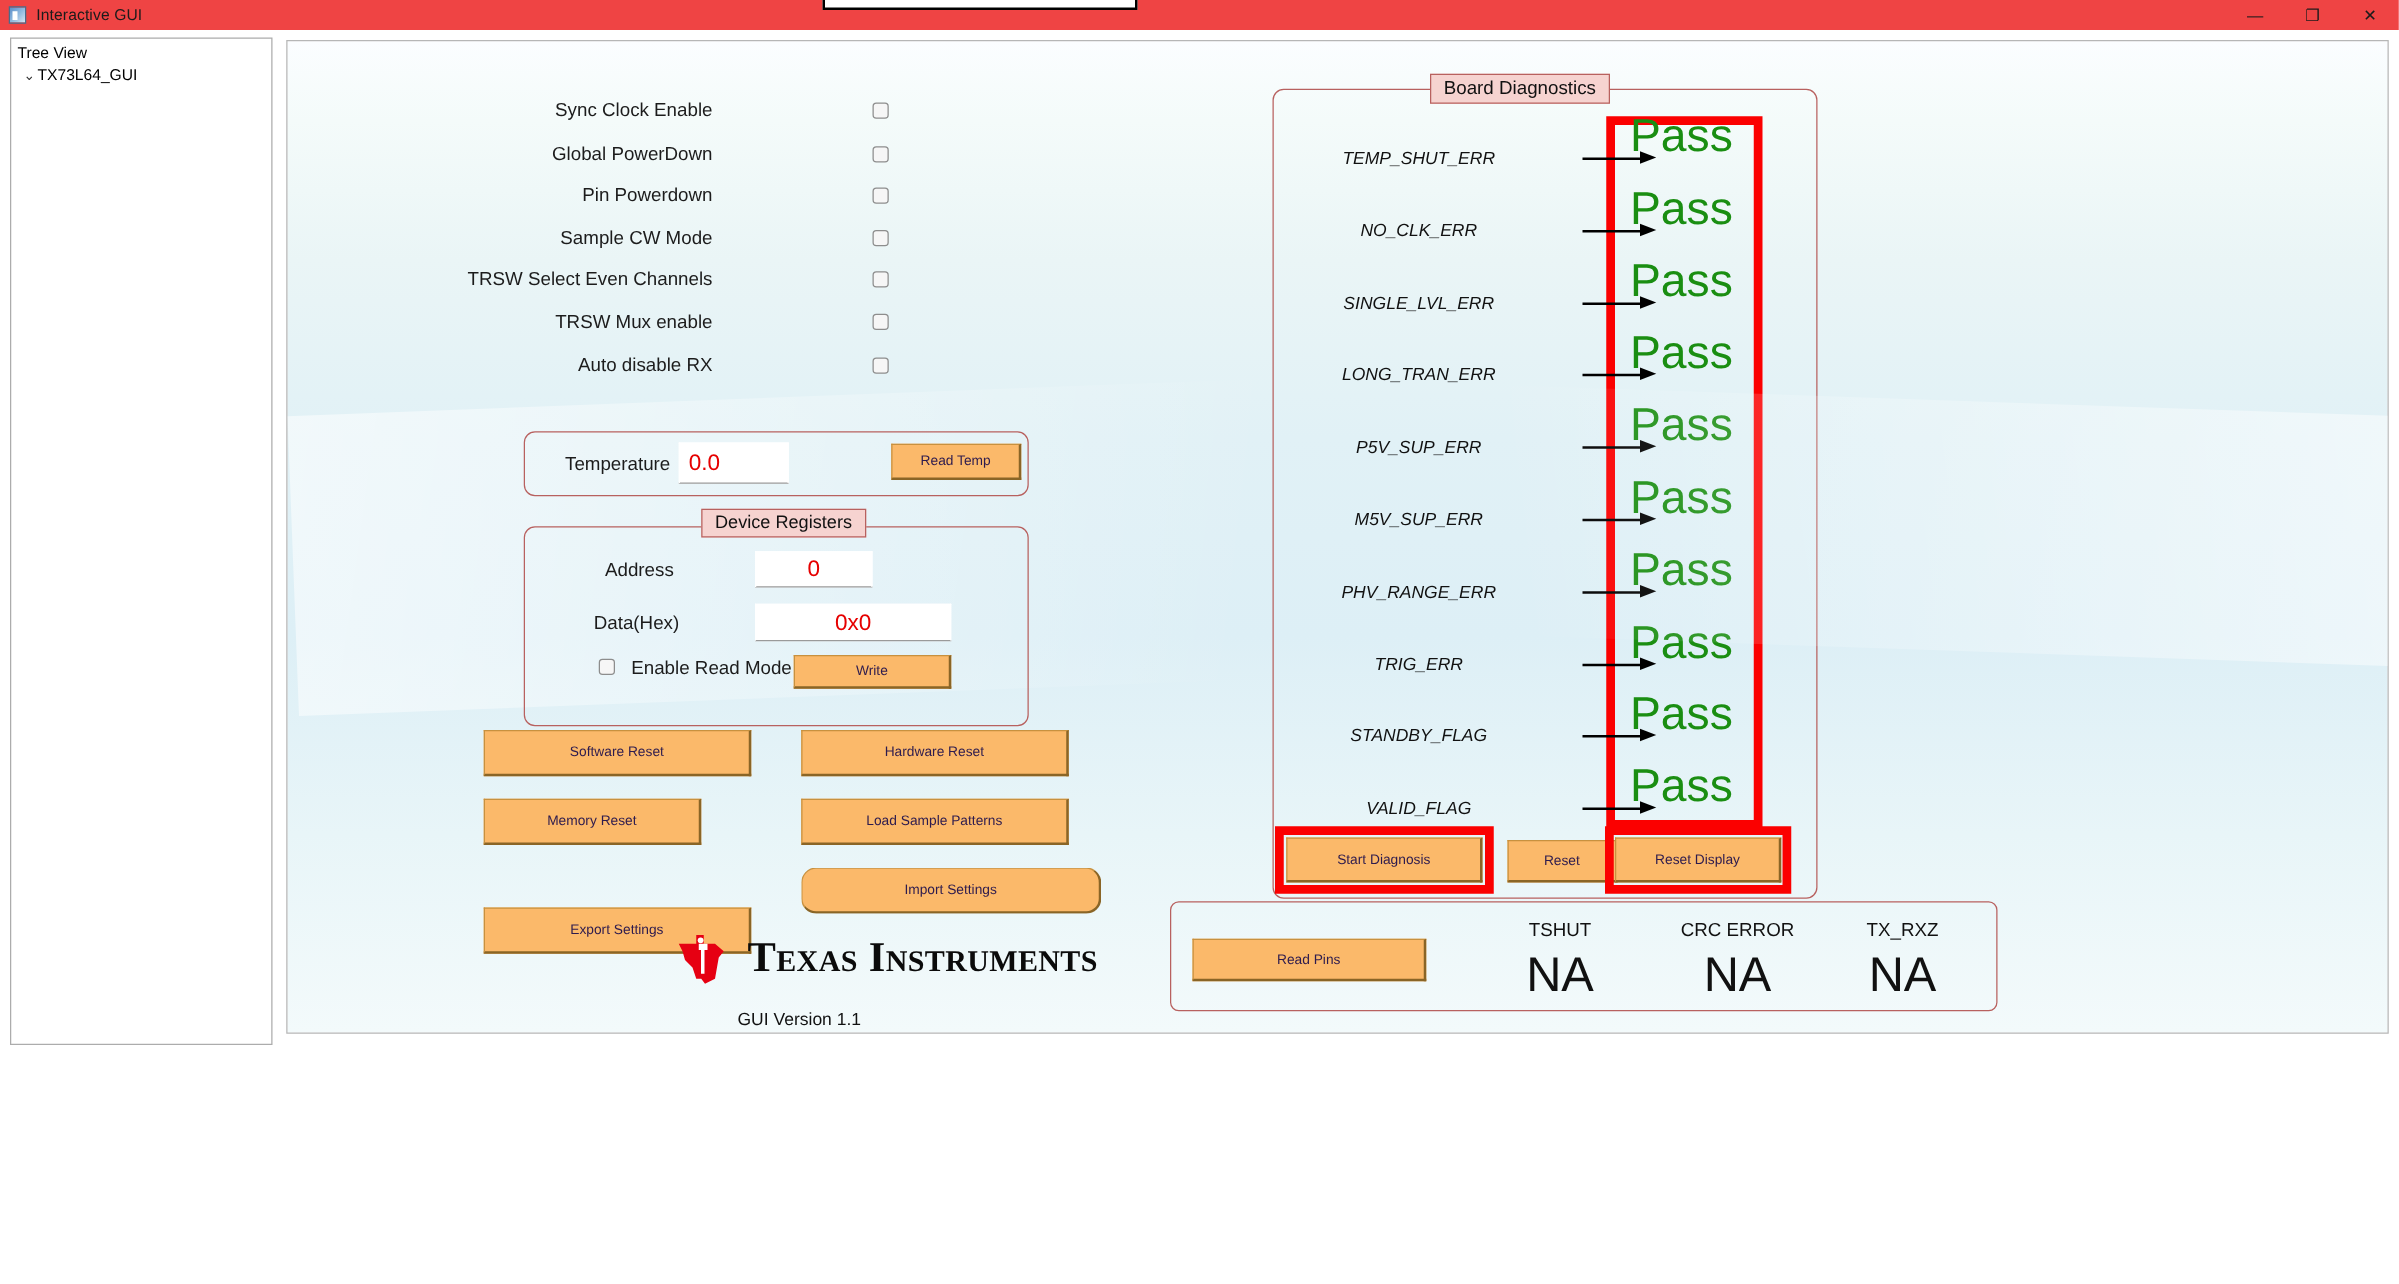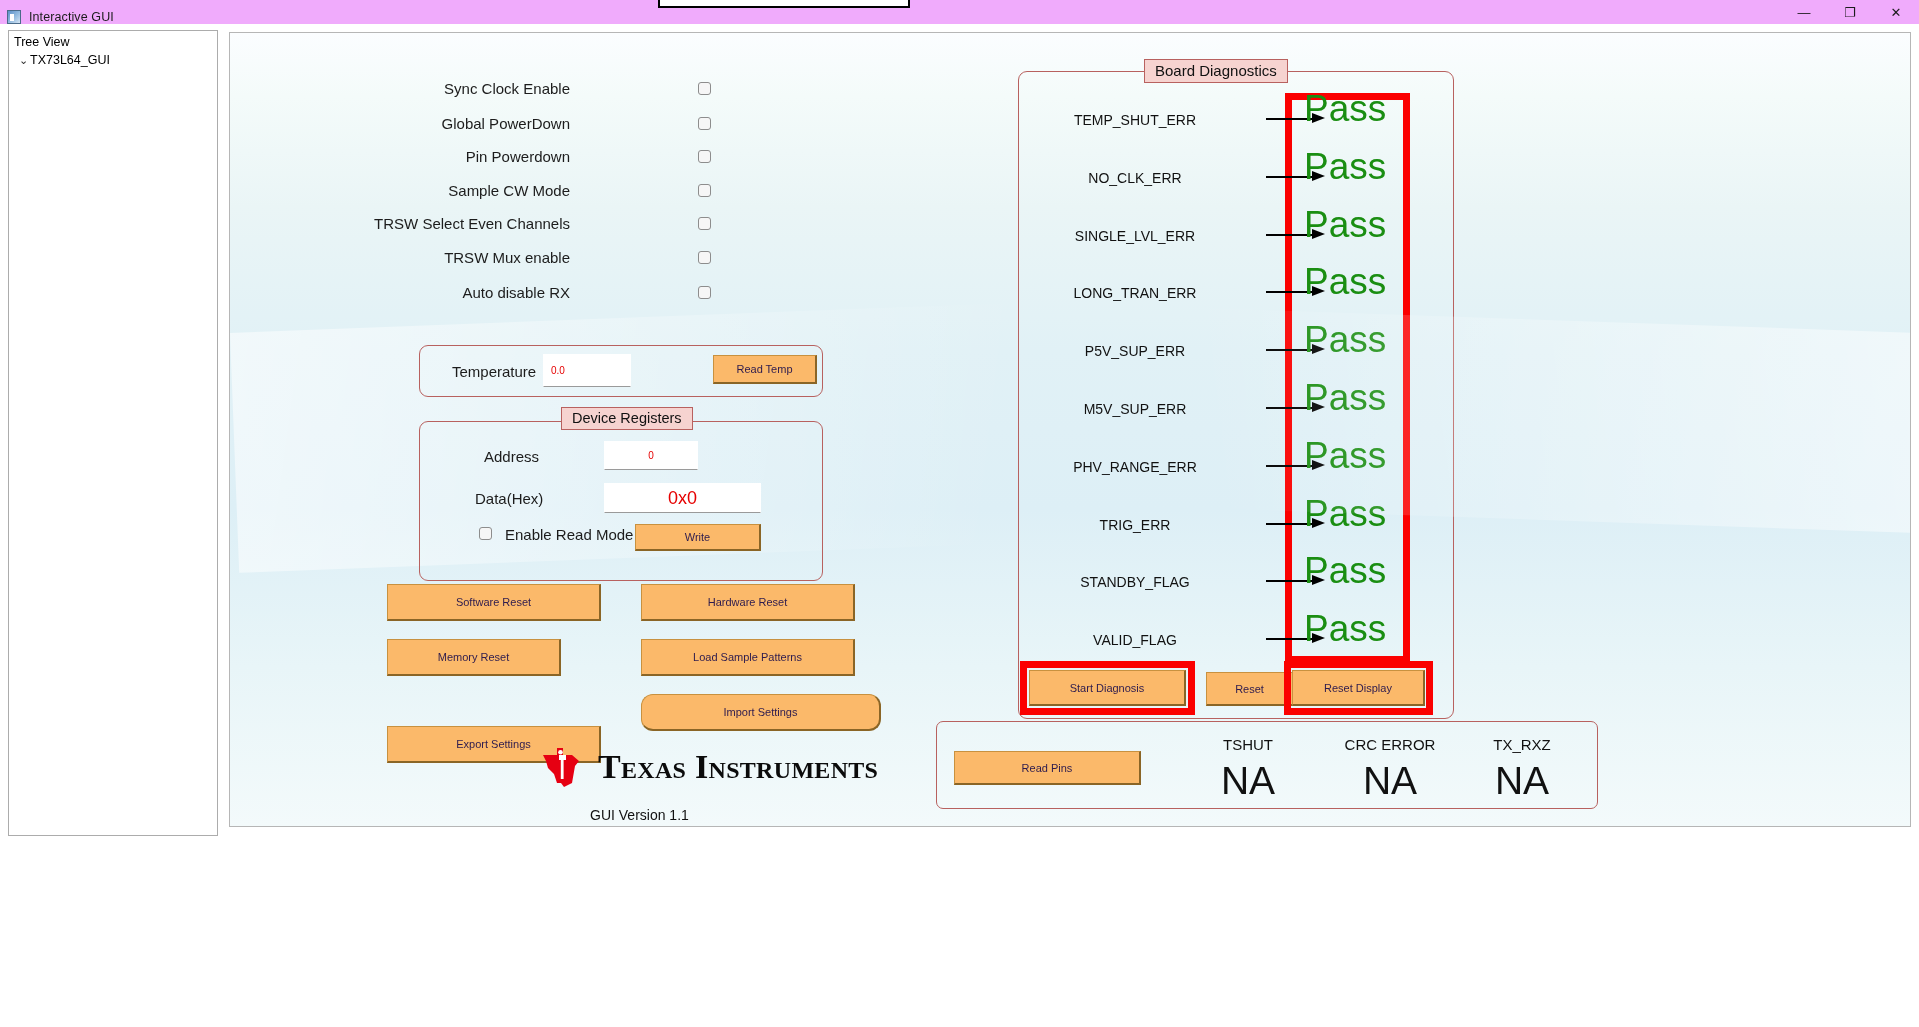--- a/index.html
+++ b/index.html
@@ -7,22 +7,22 @@
     margin: 0; padding: 0;
     width: 1919px; height: 1027px;
     overflow: hidden;
     font-family: "Liberation Sans", sans-serif;
     background: #ffffff;
   }
 
   
   #titlebar {
     position: absolute; left: 0; top: 0; width: 1919px; height: 24px;
-    background: #f0abfc;
-    display: flex; align-items: flex-end;
+    background: #ef4444;
+    display: flex; align-items: center;
   }
   #app-icon {
     width: 14px; height: 14px; margin-left: 7px; margin-right: 8px;
     background: linear-gradient(135deg,#5b8fc9 0%, #8fb8de 50%, #d7e6f4 100%);
     border: 1px solid #4a6b8a;
     position: relative;
   }
   #app-icon::after{
     content:""; position:absolute; left:2px; top:3px; width:4px; height:7px;
     background:#ffffff;
@@ -94,34 +94,34 @@
   .group-label {
     position:absolute; background:#f6d3d0; border:1.2px solid #b8615f;
     font-size: 14.5px; color:#111; padding: 2px 10px 3px 10px;
     white-space: nowrap;
   }
 
   .fieldlabel { position:absolute; font-size:15px; color:#1c1c1c; }
   .txtbox {
     position:absolute; background:#ffffff; border:1px solid #ffffff;
     border-bottom:1px solid #9a9a9a;
-    color:#e60000; font-size:10px; display:flex; align-items:center;
+    color:#e60000; font-size:18px; display:flex; align-items:center;
   }
 
   
   .obtn {
     position:absolute; background:#fbb96a;
     border:1px solid #c8913f; border-right:2px solid #8a6526; border-bottom:2px solid #8a6526;
     color:#2d1b4e; font-size:11px;
     display:flex; align-items:center; justify-content:center;
     cursor:pointer; user-select:none;
   }
 
   
-  .diagrow { position:absolute; height:22px; display:flex; align-items:flex-start; }
+  .diagrow { position:absolute; height:22px; display:flex; align-items:flex-end;font-style:italic; }
   .diaglabel { width: 230px; text-align:center; font-size: 14px; color:#111; }
   .arrow { margin-left: 16px; width: 62px; height: 14px; position:relative; }
   .arrow::before{
     content:""; position:absolute; left:0; top:6px; width:52px; height:1.6px; background:#000;
   }
   .arrow::after{
     content:""; position:absolute; left:46px; top:1.3px;
     border-left: 13px solid #000; border-top:5.5px solid transparent; border-bottom:5.5px solid transparent;
   }
   .passtxt { position:absolute; font-size: 37px; color:#1a8e12; font-weight:400; line-height:1; }

